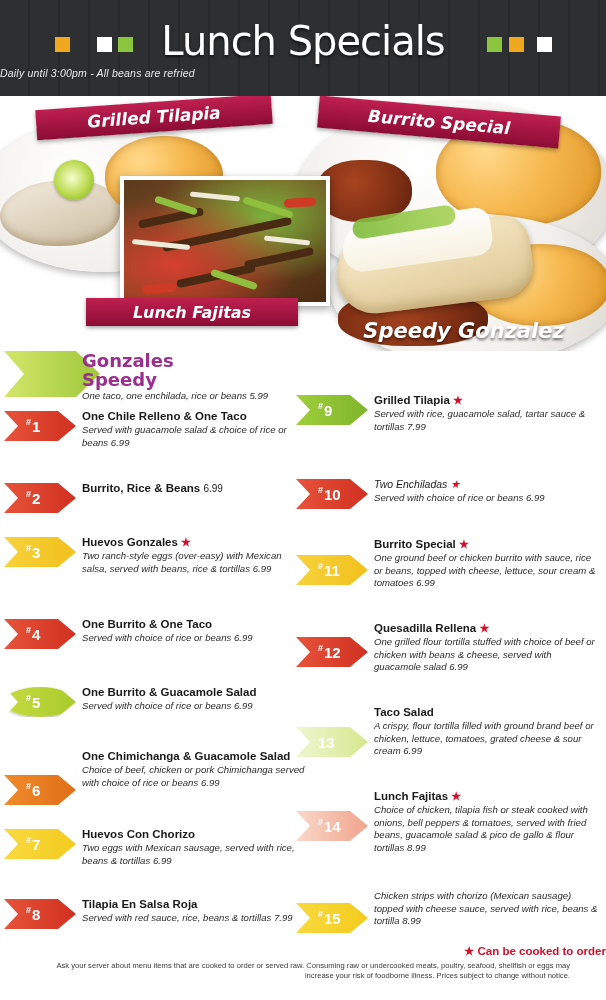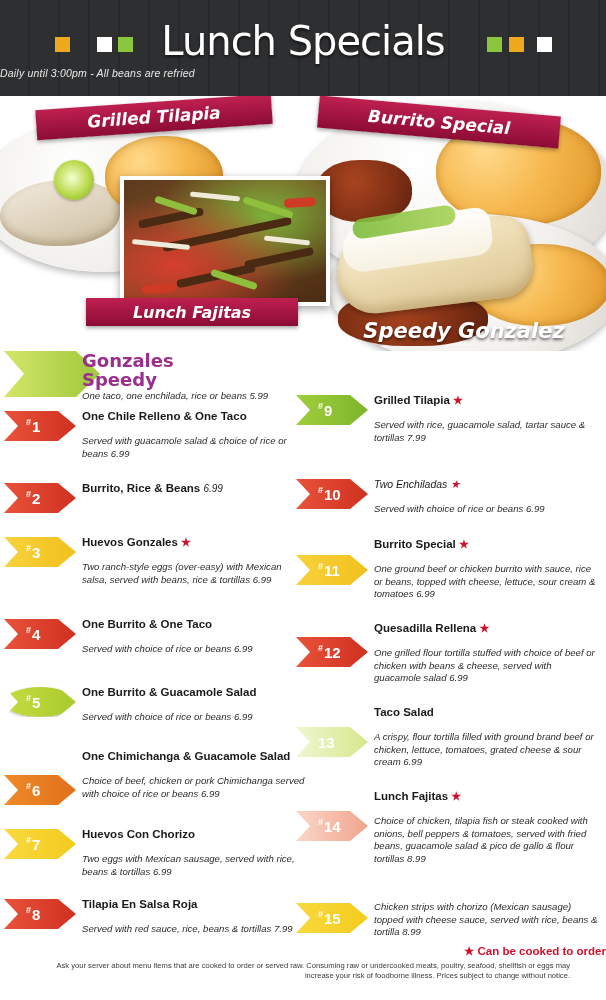--- a/index.html
+++ b/index.html
@@ -229,23 +229,23 @@
     font-weight: bold;
     color: #1a1a1a;
     line-height: 14px;
   }
   .title .star { color: #d1112c; font-size: 11px; }
   .desc {
     font-size: 9.6px;
     font-style: italic;
     color: #2b2b2b;
     line-height: 12.6px;
-    margin-top: 12px;
-  }
-  .price-inline { font-style: italic; }
+    margin-top: 1px;
+  }
+  .price-inline { }
 
   .speedy {
     position: absolute; left: 78px; top: 0; width: 226px;
   }
   .speedy-name {
     font-family: "DejaVu Sans", sans-serif;
     font-weight: bold;
     font-size: 18px;
     color: #9a2f8e;
     line-height: 19px;

